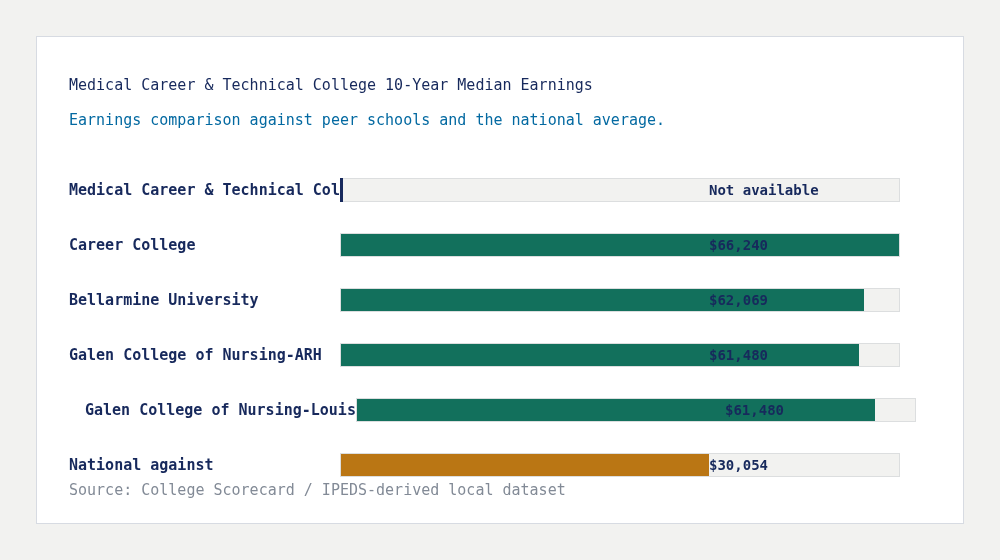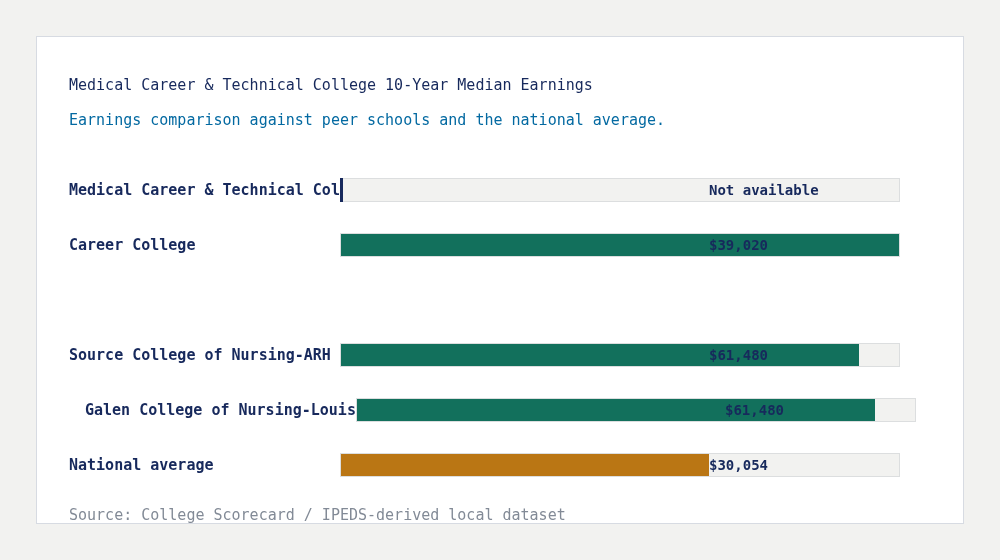--- a/index.html
+++ b/index.html
@@ -100,21 +100,21 @@
     height: 24px;
     line-height: 22px;
     font-size: 14px;
     font-weight: bold;
     color: #17295c;
     white-space: nowrap;
   }
   .chart-source {
     position: absolute;
     left: 32px;
-    top: 470px;
+    top: 445px;
     font-size: 15px;
     line-height: 16px;
     color: #828a96;
     white-space: nowrap;
   }
 </style>
 </head>
 <body>
 
 <div class="card">
@@ -129,41 +129,49 @@
           <div class="zero-marker"></div>
           <div class="bar-fill" style="width: 0px;"></div>
           <div class="bar-value-label">Not available</div>
         </div>
       </div>
       <div class="bar-row" style="top: 55px;">
         <div class="row-label">Career College</div>
         <div class="bar-track">
 
           <div class="bar-fill green" style="width: 100%;"></div>
-          <div class="bar-value-label">$39,020</div>
+          <div class="bar-value-label">$66,240</div>
+        </div>
+      </div>
+      <div class="bar-row" style="top: 110px;">
+        <div class="row-label">Bellarmine University</div>
+        <div class="bar-track">
+
+          <div class="bar-fill green" style="width: 93.7032%;"></div>
+          <div class="bar-value-label">$62,069</div>
         </div>
       </div>
       <div class="bar-row" style="top: 165px;">
-        <div class="row-label">Source College of Nursing-ARH</div>
+        <div class="row-label">Galen College of Nursing-ARH</div>
         <div class="bar-track">
 
           <div class="bar-fill green" style="width: 92.814%;"></div>
           <div class="bar-value-label">$61,480</div>
         </div>
       </div>
       <div class="bar-row" style="top: 220px; margin-left: 16px;">
         <div class="row-label">Galen College of Nursing-Louis</div>
         <div class="bar-track">
 
           <div class="bar-fill green" style="width: 92.814%;"></div>
           <div class="bar-value-label">$61,480</div>
         </div>
       </div>
       <div class="bar-row" style="top: 275px;">
-        <div class="row-label">National average</div>
+        <div class="row-label">National against</div>
         <div class="bar-track">
 
           <div class="bar-fill orange" style="width: 65.8801%;"></div>
           <div class="bar-value-label">$30,054</div>
         </div>
       </div>
     </div>
 
   <div class="chart-source">Source: College Scorecard / IPEDS-derived local dataset</div>
 </div>

